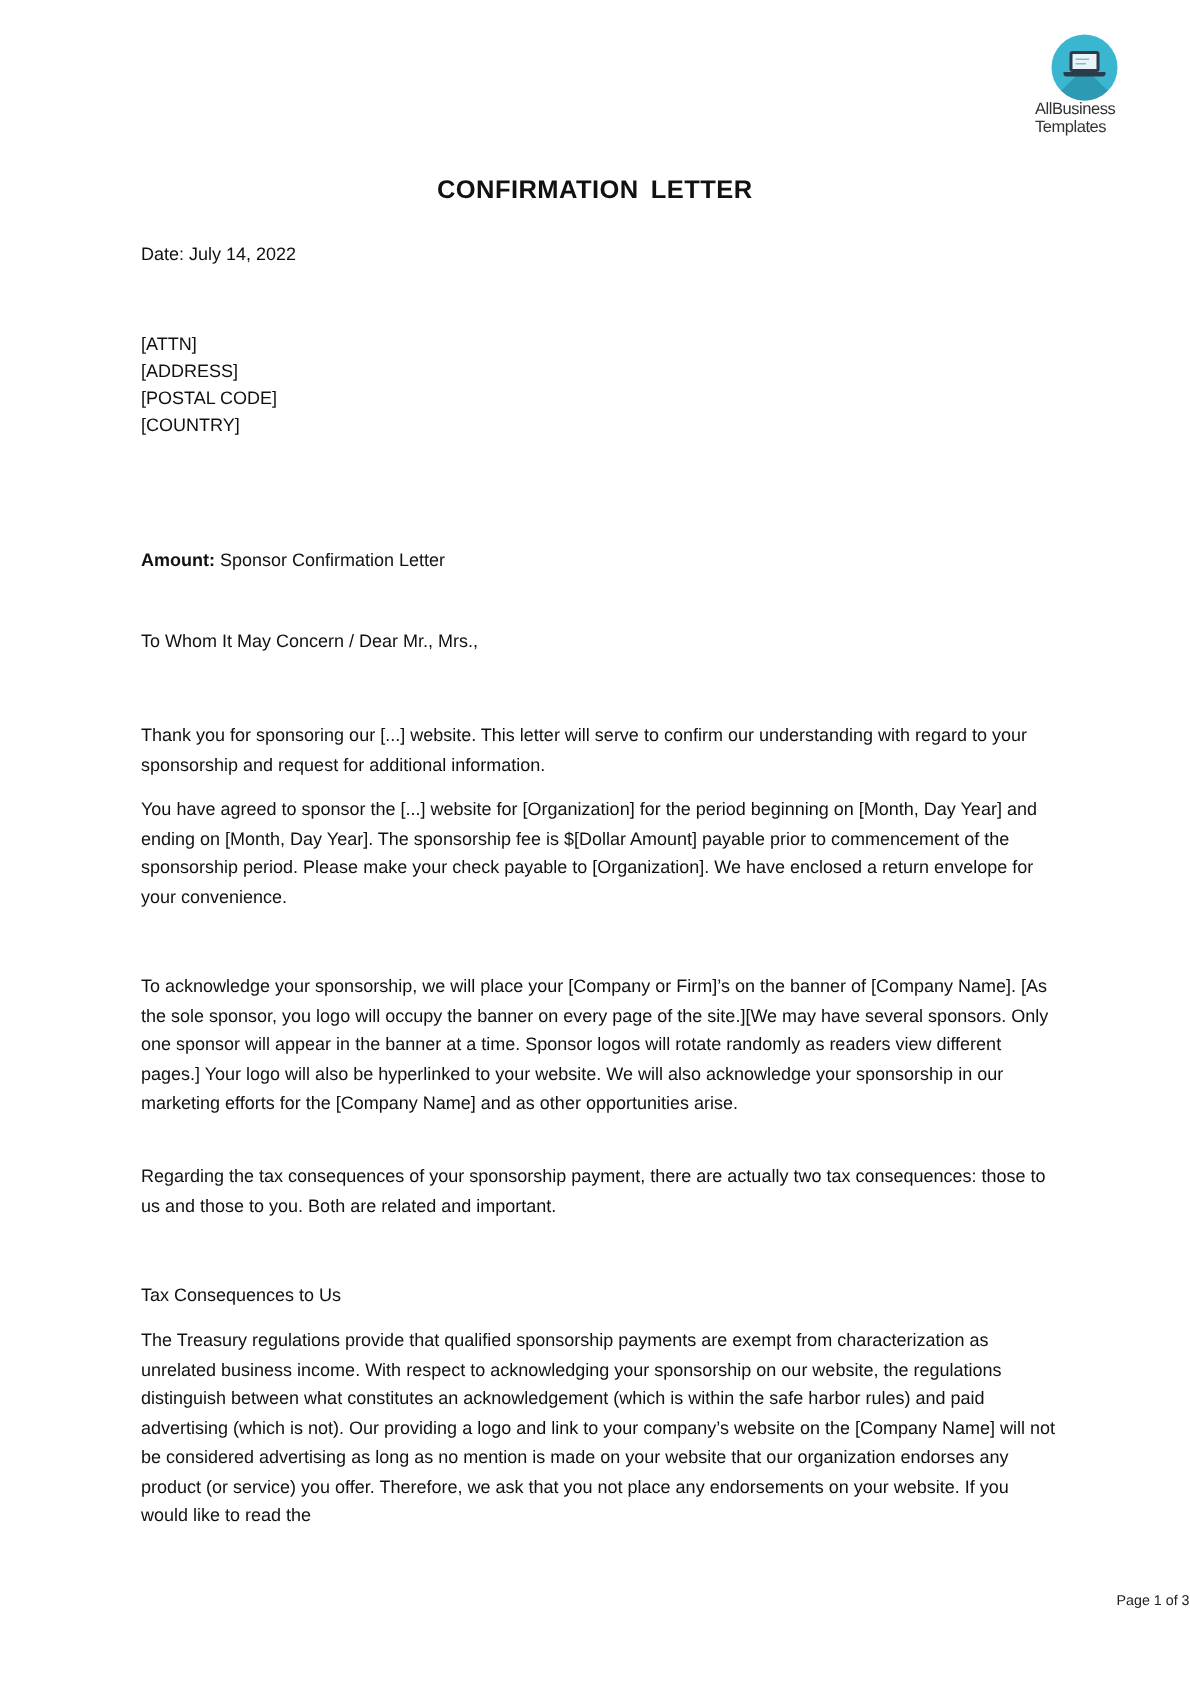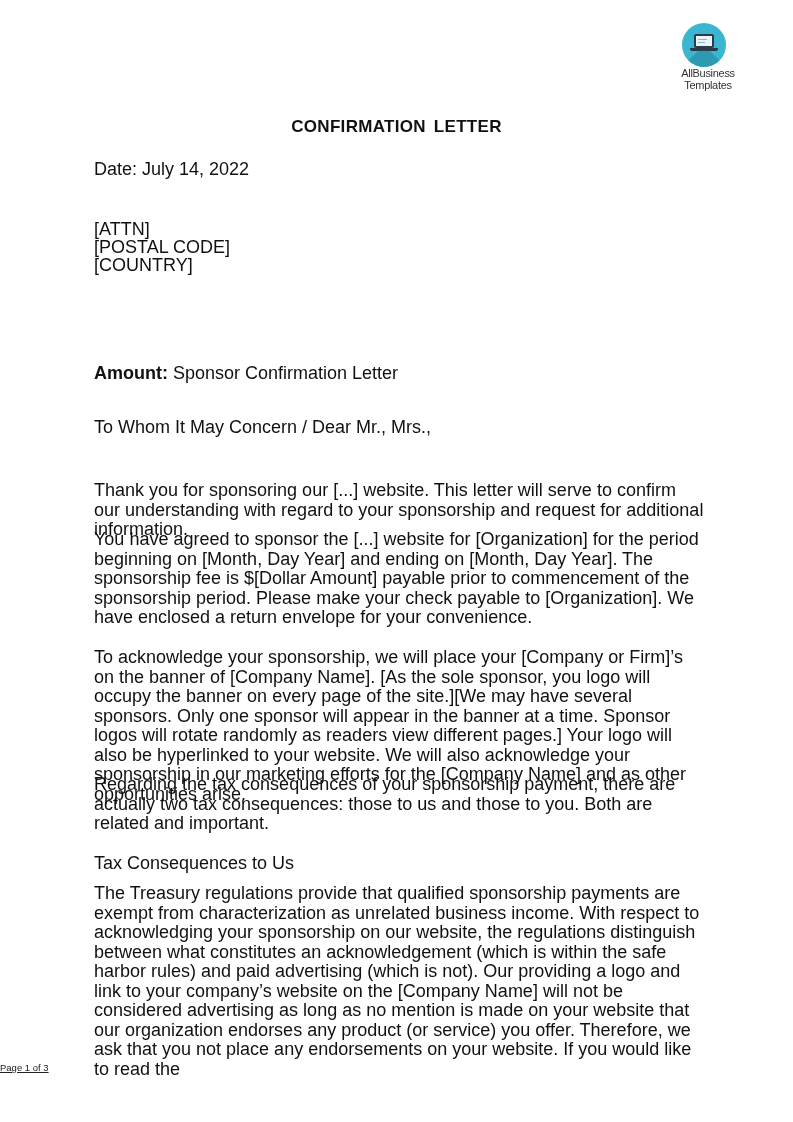--- a/index.html
+++ b/index.html
@@ -2,22 +2,22 @@
 <html><head>
   <meta charset="utf-8">
   <style>
     html, body { margin: 0; padding: 0; background: #ffffff; }
     body {
       width: 793px; height: 1122px; position: relative; overflow: hidden;
       font-family: "Liberation Sans", "DejaVu Sans", sans-serif;
       color: #111111;
     }
     .logo {
-      position: absolute; left: 671px; top: 20px; width: 80px; height: 75px;
-      text-align: center;
+      position: absolute; left: 690px; top: 20px; width: 80px; height: 75px;
+      text-align: left;
     }
     .logo-circle {
       position: absolute; left: 11px; top: 3px; width: 44px; height: 44px;
       border-radius: 50%; background: #3bb6d0; overflow: hidden;
     }
     .logo-shadow {
       position: absolute; left: 22px; top: 22px; width: 40px; height: 40px;
       background: #2b9ab2; transform: rotate(45deg); transform-origin: 0 0;
     }
     .laptop-screen {
@@ -41,27 +41,27 @@
     }
     .title {
       position: absolute; left: 0; width: 793px; top: 97px; text-align: center;
       font-family: "Liberation Sans", sans-serif; font-weight: bold; font-size: 17px;
       letter-spacing: 0.3px; color: #111;
       word-spacing: 3px;
       margin-top: 20px;
     }
     .text {
       position: absolute; left: 94px; width: 610px;
-      font-family: "Liberation Sans", sans-serif; font-size: 18px; line-height: 19.5px;
+      font-family: "Liberation Sans", sans-serif; font-size: 12px; line-height: 19.5px;
       color: #111;
     }
     .para { margin: 0; }
     .footer {
-      position: absolute; left: 0; width: 793px; top: 1062px; text-align: left;
-      font-size: 9.5px; color: #222; font-family: "Liberation Sans", sans-serif; text-decoration: underline;
+      position: absolute; left: 0; width: 793px; top: 1062px; text-align: right;
+      font-size: 9.5px; color: #222; font-family: "Liberation Sans", sans-serif;
     }
   </style>
 </head>
 <body>
 
 <div class="logo">
   <div class="logo-circle">
     <div class="logo-shadow"></div>
     <div class="laptop-screen">
       <div class="inner"></div>
@@ -75,20 +75,21 @@
     <div>Templates</div>
   </div>
 </div>
 
 <div class="title">CONFIRMATION  LETTER</div>
 
 <div class="text" style="top:160px">Date: July 14, 2022</div>
 
 <div class="text" style="top:220px; line-height:18px">
   <div>[ATTN]</div>
+  <div>[ADDRESS]</div>
   <div>[POSTAL CODE]</div>
   <div>[COUNTRY]</div>
 </div>
 
 <div class="text" style="top:364px">
   <b>Amount:</b><span> Sponsor Confirmation Letter</span>
 </div>
 
 <div class="text" style="top:418px">To Whom It May Concern / Dear Mr., Mrs.,</div>
 

